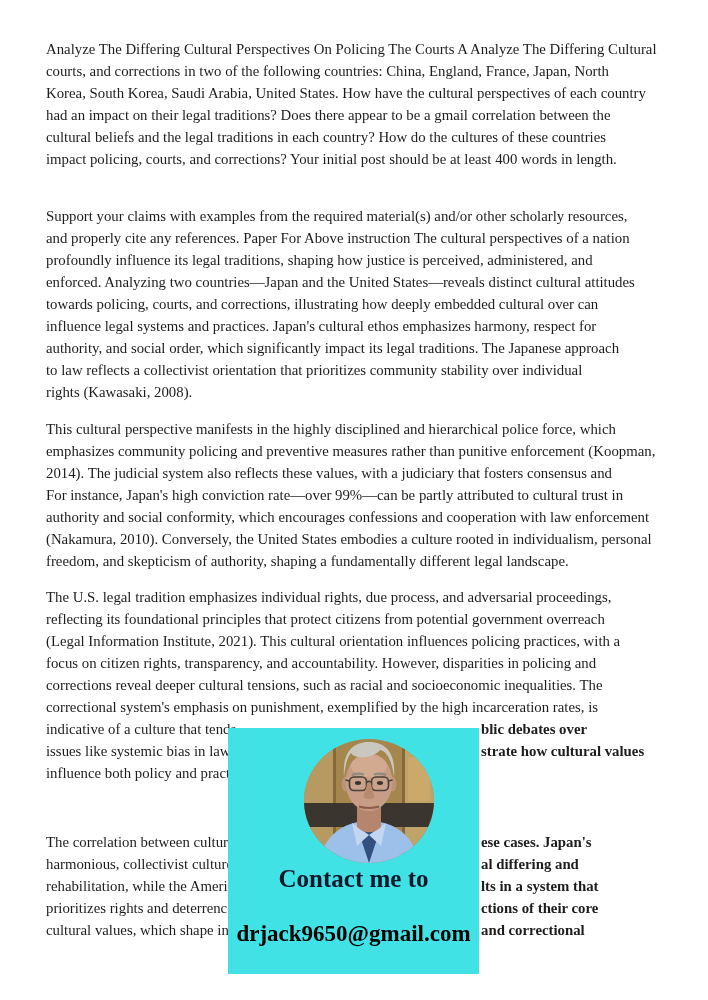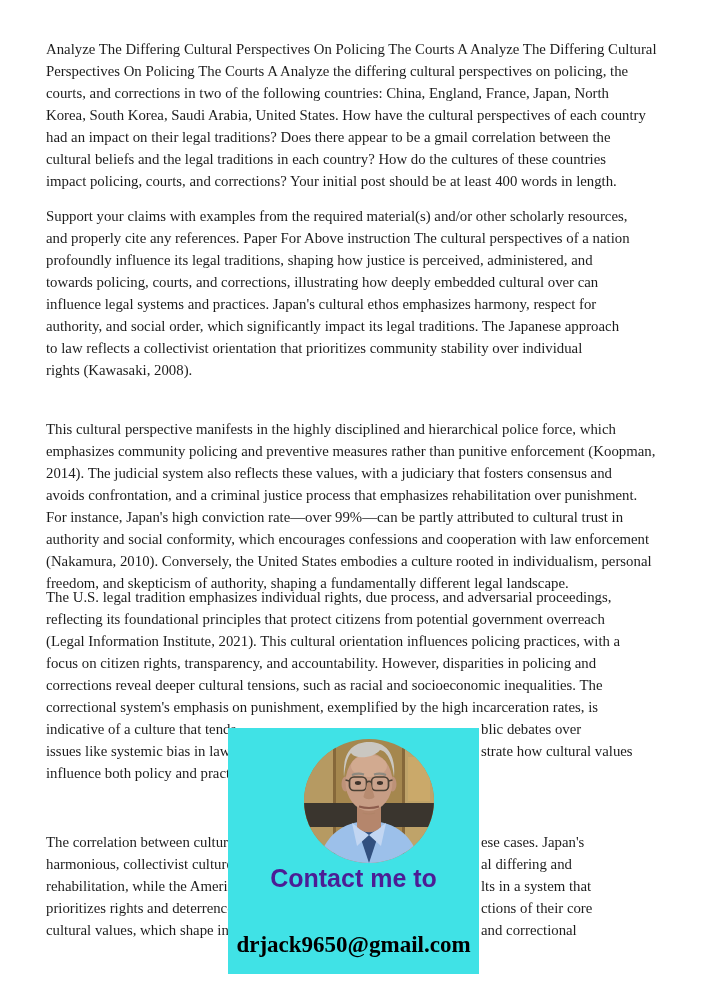--- a/index.html
+++ b/index.html
@@ -8,69 +8,68 @@
     font-family:"Liberation Serif", serif; font-size:14.8px; color:#1c1c1c;
     overflow:hidden;
   }
   .para { position:absolute; left:46px; width:616px; }
   .p0 { top:38px; }
   .p1 { top:205px; }
   .p2 { top:418px; }
   .p3 { top:586px; }
   .p4 { top:831px; }
   .ln { position:relative; height:22px; line-height:22px; white-space:nowrap; }
-  .rfrag { position:absolute; left:435px; top:0; }
+  .rfrag { position:absolute; left:435px; top:0;font-weight:bold; }
   .overlay {
     position:absolute; left:228px; top:728px; width:251px; height:246px;
     background:#40e2e6; z-index:5;
   }
   .photo { position:absolute; left:76px; top:11px; width:130px; height:124px; }
   .photo svg { display:block; width:130px; height:124px; }
   .headline {
     position:absolute; top:134px; left:0; width:100%; text-align:center;
-    font-family:Liberation Sans, sans-serif; font-weight:bold;
-    font-size:25px; line-height:33px; color:#4c1d95;
+    font-family:Liberation Serif, serif; font-weight:bold;
+    font-size:25px; line-height:33px; color:#0f172a;
   }
   .email {
-    position:absolute; top:203px; left:0; width:100%; text-align:center;
+    position:absolute; top:192px; left:0; width:100%; text-align:center;
     font-family:"Liberation Serif", serif; font-weight:bold;
     font-size:23px; line-height:28px; color:#000000;
   }
 </style>
 </head>
 <body>
 
 <div class="page">
 
   <div class="para p0">
     <div class="ln">Analyze The Differing Cultural Perspectives On Policing The Courts A Analyze The Differing Cultural</div>
-    <div class="ln">Perspectives On Policing The Courts A Analyze the differing cultural perspectives on policing, the</div>
     <div class="ln">courts, and corrections in two of the following countries: China, England, France, Japan, North</div>
     <div class="ln">Korea, South Korea, Saudi Arabia, United States. How have the cultural perspectives of each country</div>
     <div class="ln">had an impact on their legal traditions? Does there appear to be a gmail correlation between the</div>
     <div class="ln">cultural beliefs and the legal traditions in each country? How do the cultures of these countries</div>
     <div class="ln">impact policing, courts, and corrections? Your initial post should be at least 400 words in length.</div>
   </div>
 
   <div class="para p1">
     <div class="ln">Support your claims with examples from the required material(s) and/or other scholarly resources,</div>
     <div class="ln">and properly cite any references. Paper For Above instruction The cultural perspectives of a nation</div>
     <div class="ln">profoundly influence its legal traditions, shaping how justice is perceived, administered, and</div>
+    <div class="ln">enforced. Analyzing two countries—Japan and the United States—reveals distinct cultural attitudes</div>
     <div class="ln">towards policing, courts, and corrections, illustrating how deeply embedded cultural over can</div>
     <div class="ln">influence legal systems and practices. Japan's cultural ethos emphasizes harmony, respect for</div>
     <div class="ln">authority, and social order, which significantly impact its legal traditions. The Japanese approach</div>
     <div class="ln">to law reflects a collectivist orientation that prioritizes community stability over individual</div>
     <div class="ln">rights (Kawasaki, 2008).</div>
   </div>
 
   <div class="para p2">
     <div class="ln">This cultural perspective manifests in the highly disciplined and hierarchical police force, which</div>
     <div class="ln">emphasizes community policing and preventive measures rather than punitive enforcement (Koopman,</div>
     <div class="ln">2014). The judicial system also reflects these values, with a judiciary that fosters consensus and</div>
-    <div class="ln">avoids confrontation, and a criminal justice process that emphasizes rehabilitation over punishment.</div>
     <div class="ln">For instance, Japan's high conviction rate—over 99%—can be partly attributed to cultural trust in</div>
     <div class="ln">authority and social conformity, which encourages confessions and cooperation with law enforcement</div>
     <div class="ln">(Nakamura, 2010). Conversely, the United States embodies a culture rooted in individualism, personal</div>
     <div class="ln">freedom, and skepticism of authority, shaping a fundamentally different legal landscape.</div>
   </div>
 
   <div class="para p3">
     <div class="ln">The U.S. legal tradition emphasizes individual rights, due process, and adversarial proceedings,</div>
     <div class="ln">reflecting its foundational principles that protect citizens from potential government overreach</div>
     <div class="ln">(Legal Information Institute, 2021). This cultural orientation influences policing practices, with a</div>

